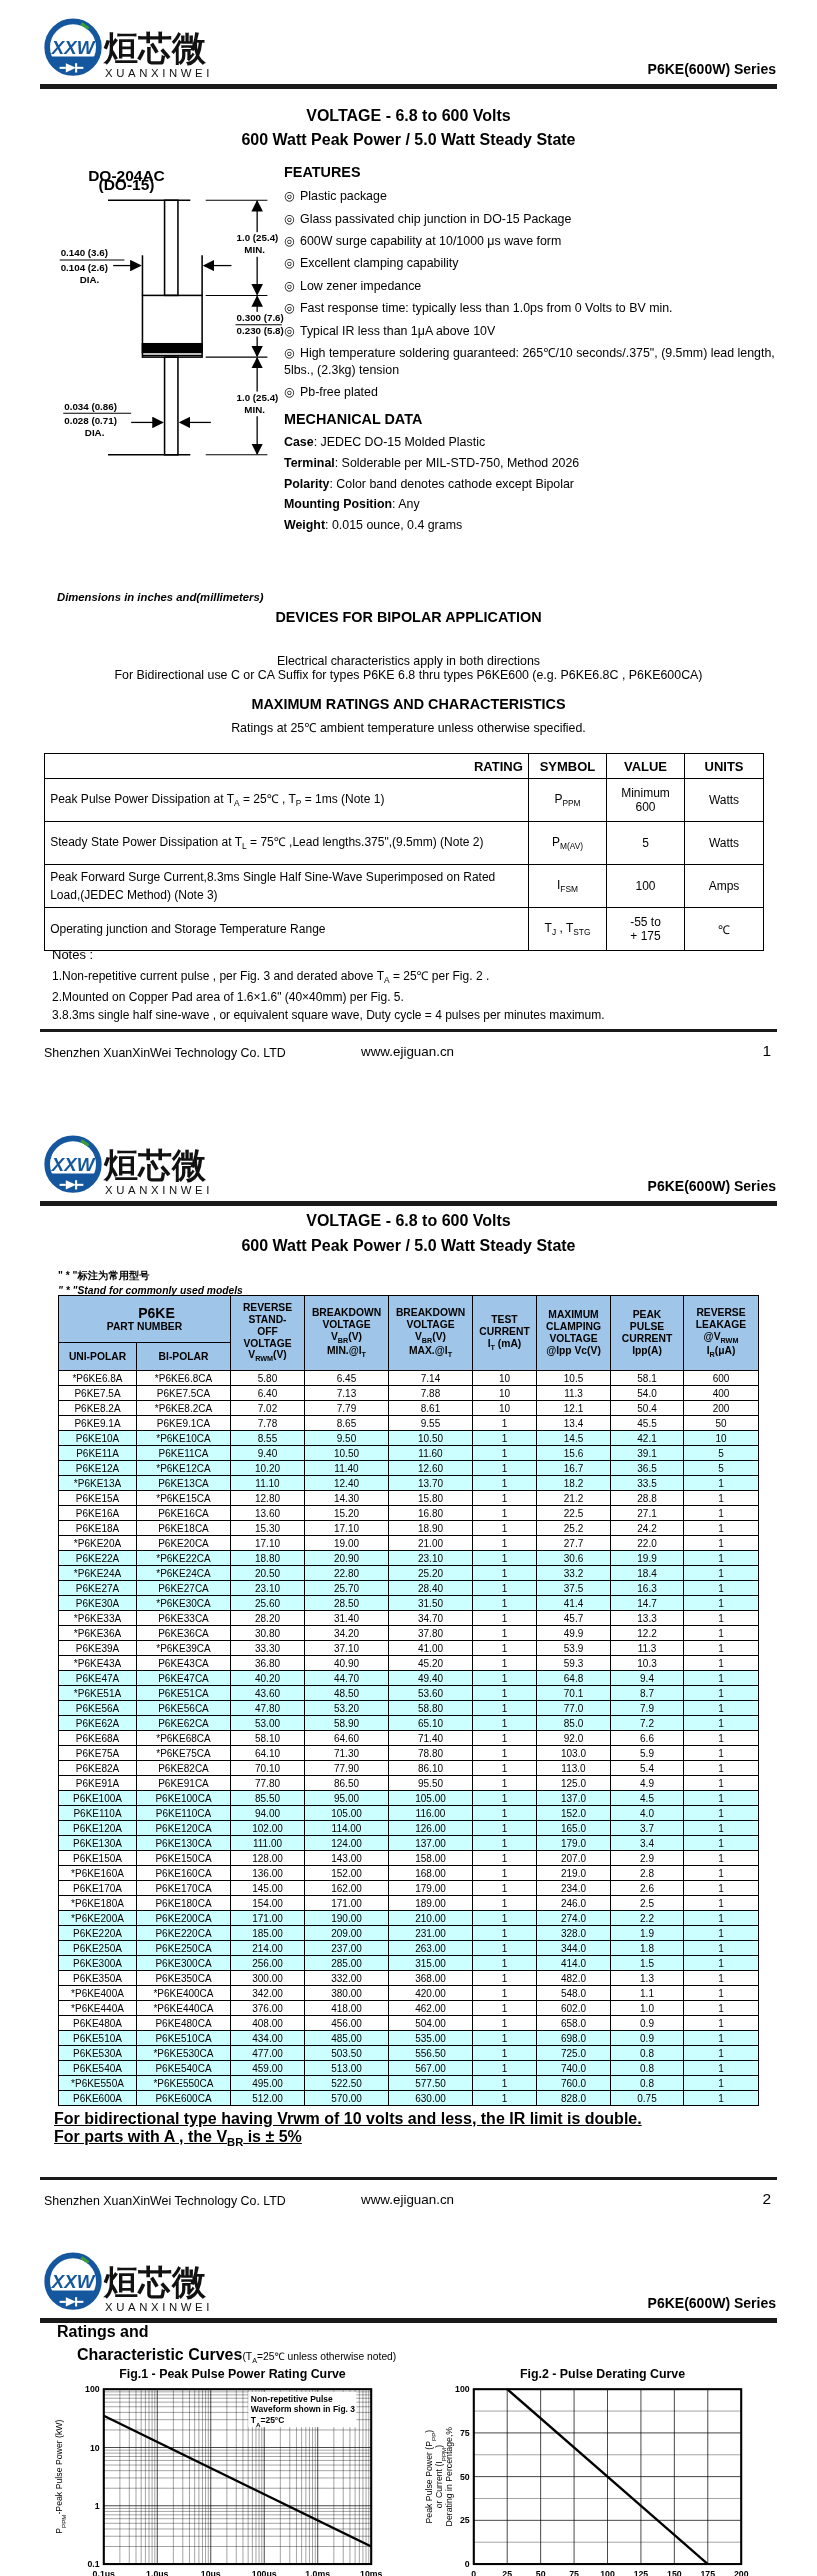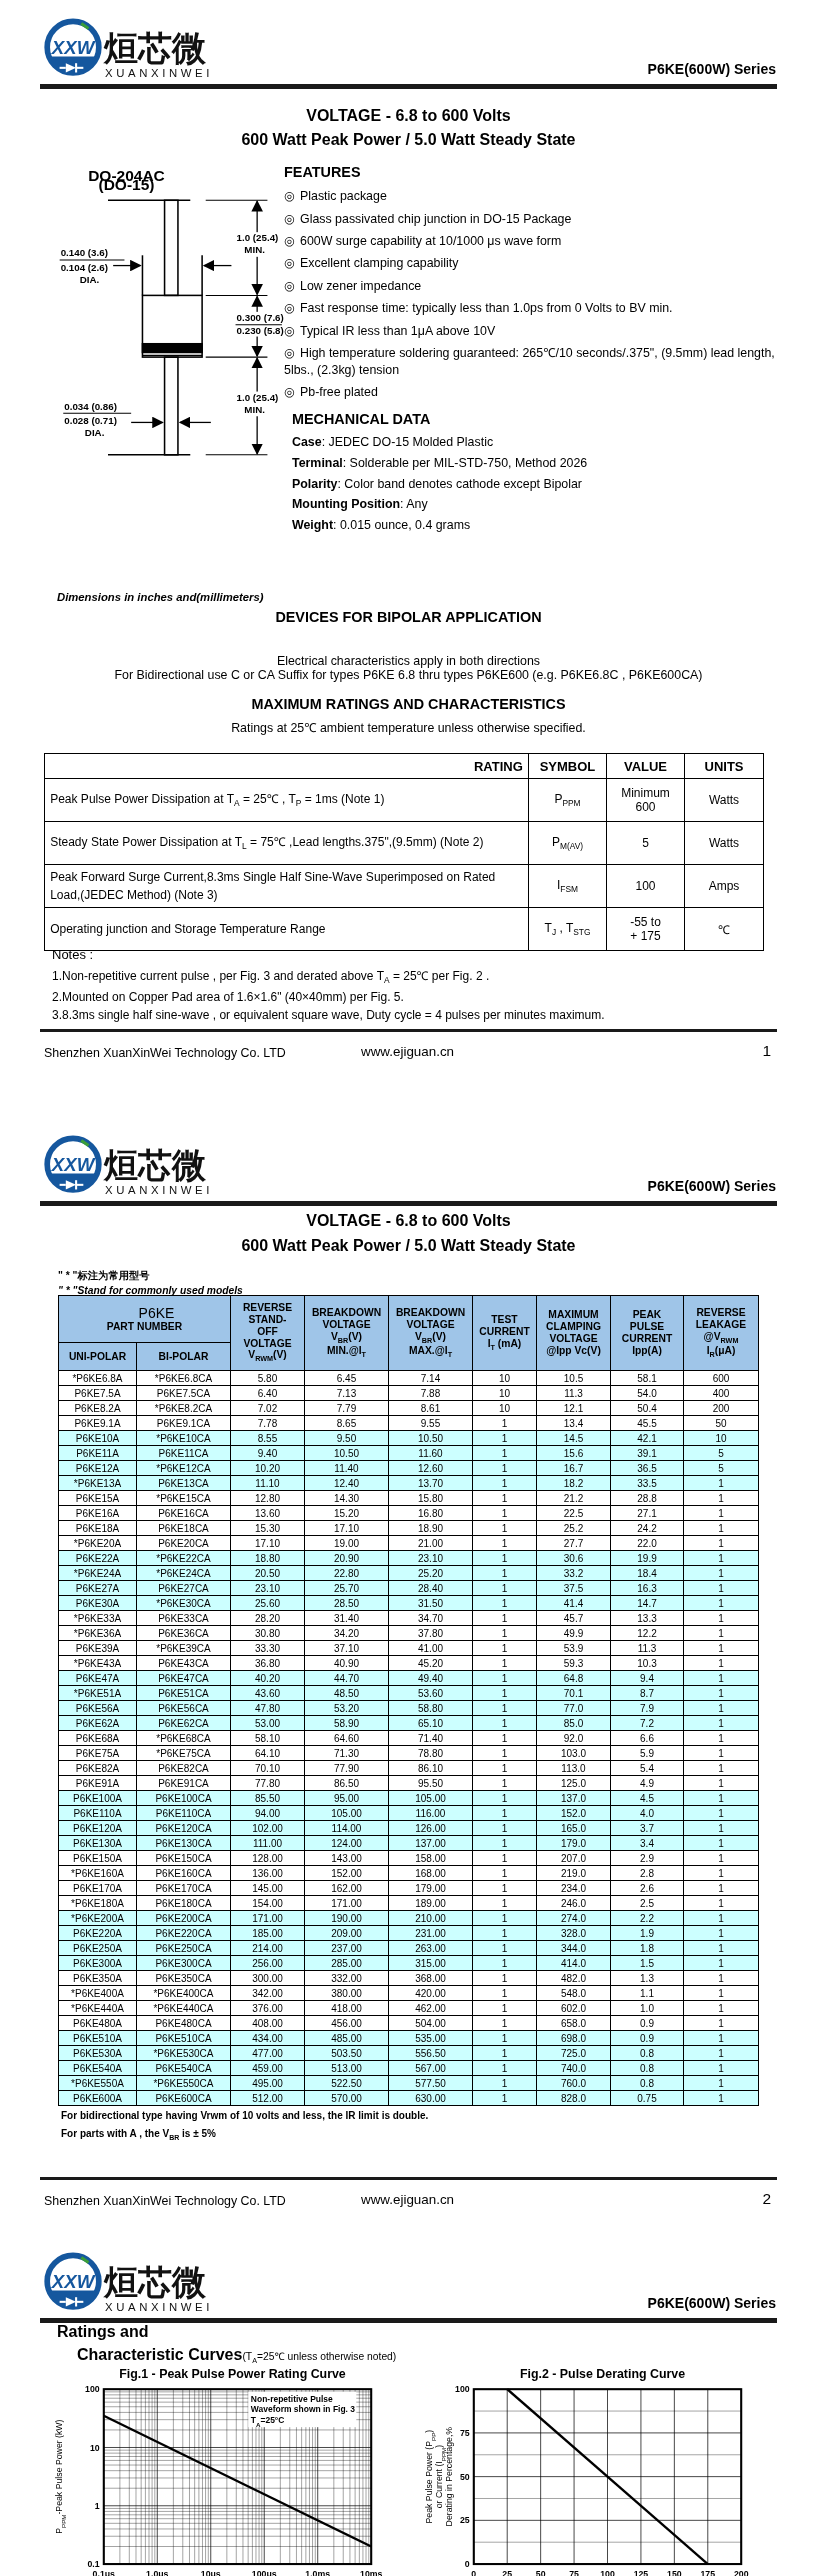--- a/index.html
+++ b/index.html
@@ -18,21 +18,21 @@
   .ftr-page { position: absolute; right: 46px; font-size: 15.5px; }
 
   .title1, .title2 { position: absolute; width: 100%; text-align: center; font-size: 16px; font-weight: bold; }
 
   
   .pkg-name { position: absolute; font-size: 15.5px; font-weight: bold; width: 165px; text-align: center; left: 44px; }
   .features { position: absolute; left: 284px; top: 164px; width: 507px; }
   .features h3, .mech h3 { font-size: 14.4px; font-weight: bold; margin-bottom: 8.2px; }
   .features li { list-style: none; font-size: 12.4px; margin-bottom: 5.7px; line-height: 1.35; }
   .features .blt { margin-right: 5.2px; }
-  .mech { position: absolute; left: 292px; top: 411px; width: 507px; }
+  .mech { position: absolute; left: 284px; top: 411px; width: 507px; }
   .mech div { font-size: 12.4px; margin-bottom: 6.7px; }
   .dim-caption { position: absolute; left: 57px; top: 591px; font-size: 11.3px; font-weight: bold; font-style: italic; }
   .center-head { position: absolute; width: 100%; text-align: center; font-weight: bold; font-size: 14.4px; }
   .center-line { position: absolute; width: 100%; text-align: center; font-size: 12.4px; }
   table.ratings { position: absolute; left: 44px; top: 753px; width: 720px; border-collapse: collapse; }
   table.ratings th, table.ratings td { border: 1.5px solid #000; font-size: 12px; padding: 3.1px 5.2px; }
   table.ratings th { text-align: right; font-size: 13px; }
   table.ratings th.c, table.ratings td.c { text-align: center; }
   table.ratings td.rating { text-align: left; line-height: 1.5; }
   table.ratings tr { height: 43px; }
@@ -42,22 +42,22 @@
   .notes div.nl { font-size: 12px; margin-bottom: 4.1px; }
 
   
   .star-note { position: absolute; left: 58px; font-size: 10.3px; font-weight: bold; }
   .star-note.it { font-style: italic; }
   table.parts { position: absolute; left: 58px; top: 178px; border-collapse: collapse; table-layout: fixed; }
   table.parts th, table.parts td { border: 1px solid #000; text-align: center; overflow: hidden; }
   table.parts thead th { background: #9fc5e8; font-weight: bold; font-size: 10.3px; line-height: 1.15; }
   table.parts td { font-size: 10px; height: 15px; padding: 0 1px; }
   table.parts tr.shaded td { background: #ccffff; }
-  table.parts .pn-big { font-size: 14px; font-weight: normal; margin-left: 24px; }
-  .tbl-note { position: absolute; left: 61px; font-size: 10px; font-weight: bold; }
+  table.parts .pn-big { font-size: 14px; font-weight: bold; margin-left: 24px; }
+  .tbl-note { position: absolute; left: 54px; font-size: 16px; font-weight: bold; text-decoration: underline; }
 
   
   .rc-head1 { position: absolute; left: 57px; font-size: 16px; font-weight: bold; }
   .rc-head2 { position: absolute; left: 57px; font-size: 16px; font-weight: bold; margin-left: 20px; }
   .rc-head2 span.sm { font-size: 10.3px; font-weight: normal; }
   .fig { position: absolute; width: 361px; }
   .fig .fig-title { text-align: center; font-size: 12.4px; font-weight: bold; margin-bottom: 1px; }
   sub { font-size: 70%; }
 </style>
 </head>

